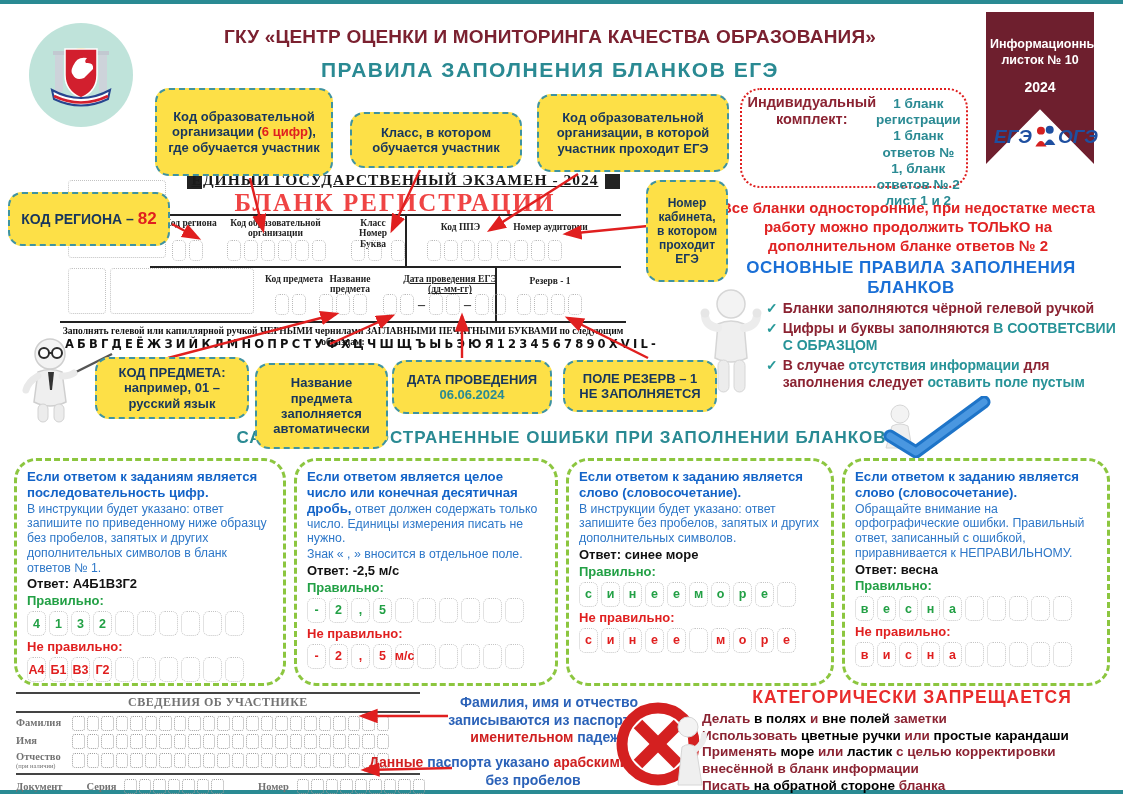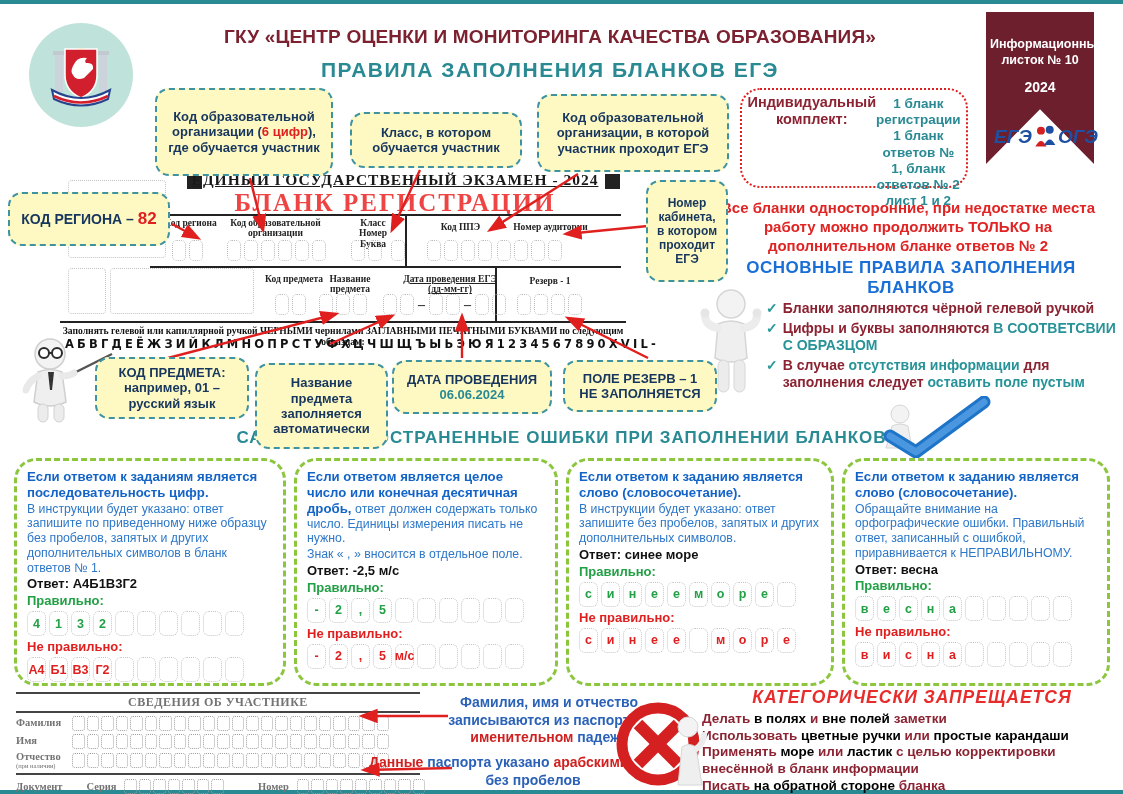--- a/index.html
+++ b/index.html
@@ -14,21 +14,21 @@
   .subtitle{left:140px;top:58px;width:820px;text-align:center;font-size:21px;font-weight:bold;
             color:#2a8a93;letter-spacing:1.5px;}
   .ribbon{left:986px;top:12px;width:108px;height:152px;background:#6e1f2e;color:#fff;
           clip-path:polygon(0 0,100% 0,100% 100%,50% 64%,0 100%);text-align:center;z-index:4;}
   .ribbon .r1{margin-top:24px;font-weight:bold;font-size:12.5px;line-height:1.3;padding:0 4px;}
   .ribbon .r2{margin-top:10px;font-weight:bold;font-size:14px;}
   .logo{left:994px;top:112px;width:104px;height:50px;z-index:6;display:flex;align-items:center;
         justify-content:center;gap:1px;}
   .logo .lt{font-weight:bold;font-style:italic;font-size:19px;color:#1e4fa0;}
   
-  .callout{position:absolute;border:2px dashed #3f93a0;border-radius:14px;background:#fef9c3;
+  .callout{position:absolute;border:2px dashed #3f93a0;border-radius:14px;background:#fde047;
            color:#17365d;font-weight:bold;text-align:center;display:flex;flex-direction:column;
            align-items:center;justify-content:center;padding:5px 8px;font-size:13px;
            line-height:1.18;z-index:40;box-sizing:border-box;}
   .c-red{color:#e01f1f;}
   .c-bigred{color:#e01f1f;font-size:17px;}
   .kit{position:absolute;left:740px;top:88px;width:228px;height:100px;border:2.5px dotted #e01f1f;
        border-radius:20px;background:#fff;text-align:center;display:flex;
        justify-content:center;z-index:40;box-sizing:border-box;padding:4px 8px;}
   .kit .kt{color:#8b2332;font-weight:bold;font-size:14.5px;line-height:1.15;}
   .kit .kb{color:#2a8a93;font-weight:bold;font-size:13.5px;line-height:1.2;margin-top:2px;}
@@ -84,21 +84,21 @@
   .pf-lab{width:52px;font-weight:bold;font-size:10.5px;line-height:1;flex:none;}
   .pf-note{font-size:6.5px;font-weight:normal;}
   .pcells{display:flex;gap:2px;}
   .pcells .cell{width:12.5px;height:15px;border:1.3px dotted #9f9f9f;border-radius:3px;box-sizing:border-box;flex:none;}
   .pf-doc{border-top:2px solid #444;margin-top:4px;padding-top:4px;display:flex;align-items:center;gap:8px;}
   .pf-doc .dl{font-weight:bold;font-size:10.5px;}
   .note{position:absolute;text-align:center;font-weight:bold;font-size:14px;line-height:1.25;z-index:20;}
   .c-blue{color:#2b62b8;}
   .c-redb{color:#d02020;}
   .proh-title{left:712px;top:687px;width:400px;text-align:center;color:#e82c2c;font-weight:bold;
-              font-size:17.5px;letter-spacing:1px;font-style:italic;}
+              font-size:17.5px;letter-spacing:1px;}
   .proh{left:702px;top:711px;width:418px;}
   .proh .pi{font-weight:bold;font-size:13.5px;line-height:1.24;}
   
   .fig{position:absolute;z-index:30;}
   .arrows{position:absolute;left:0;top:0;z-index:35;pointer-events:none;}
 </style>
 </head>
 <body>
 
 <div class="bar" style="top:0"></div>

